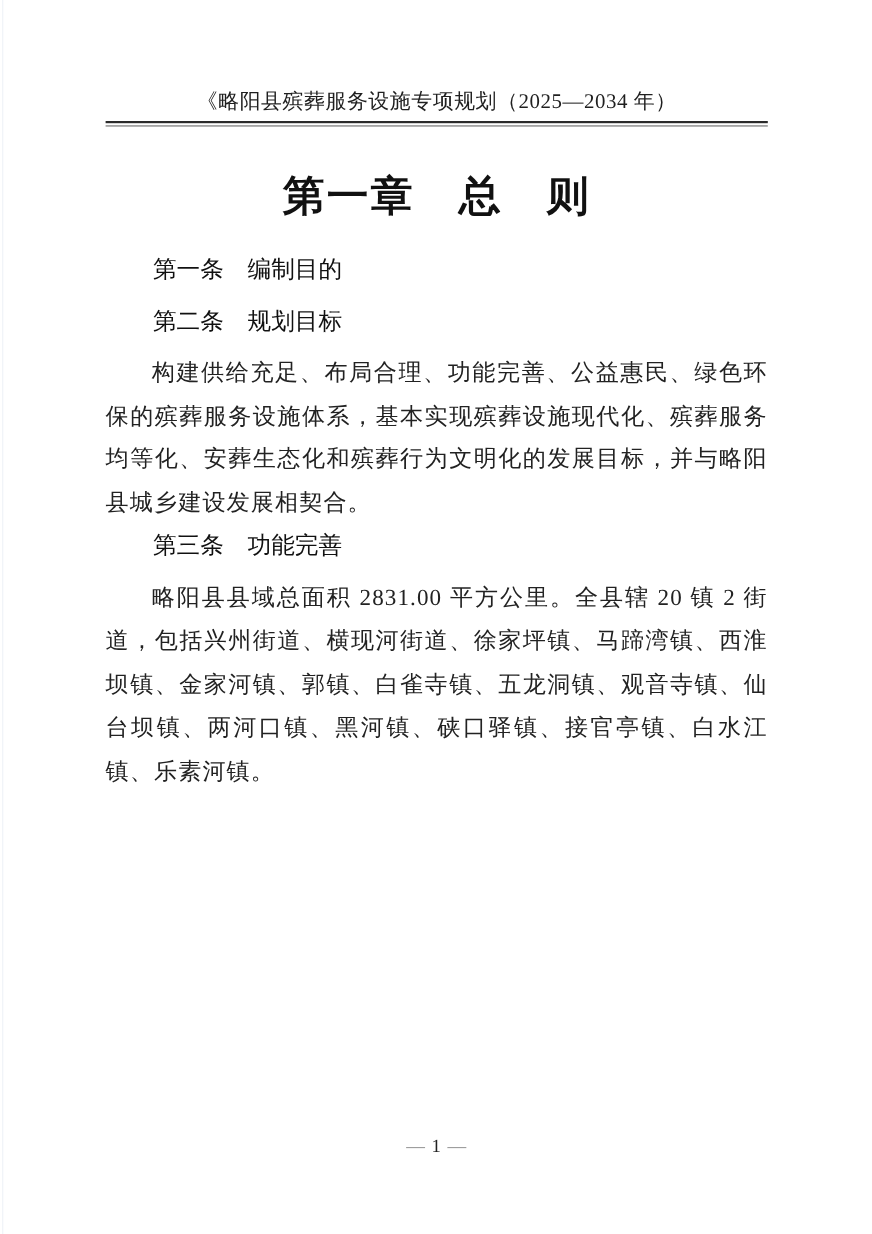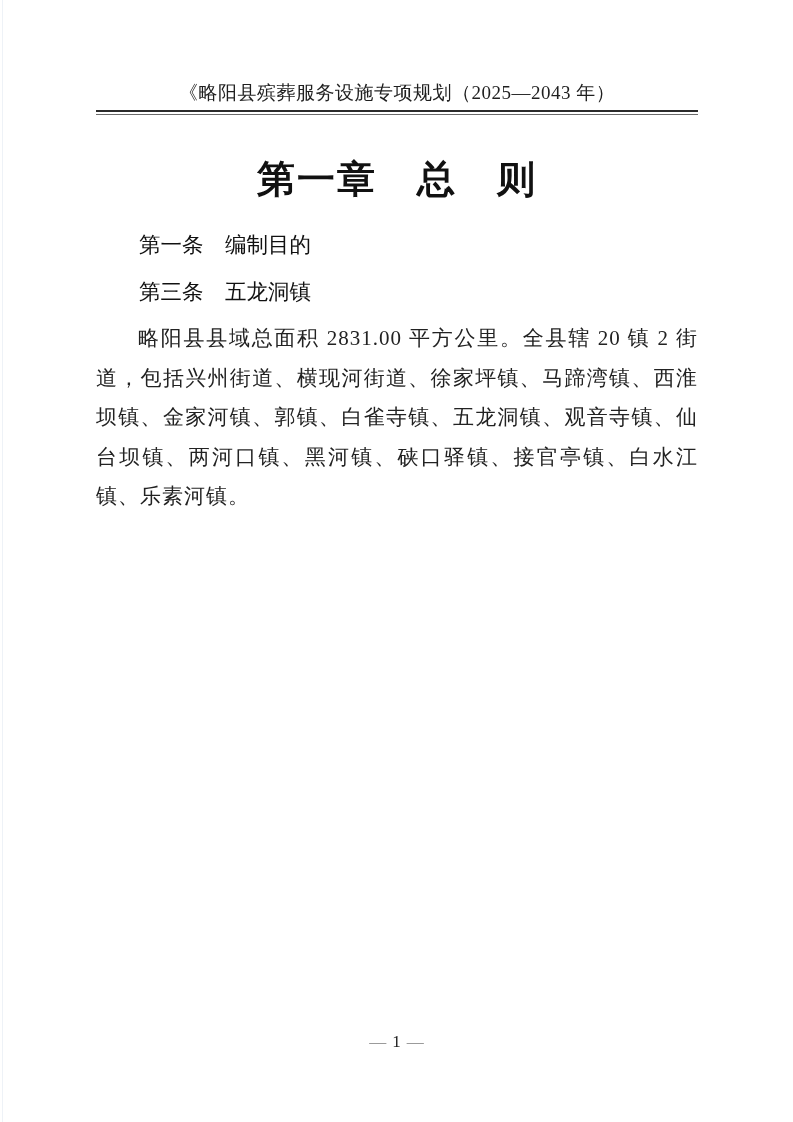--- a/index.html
+++ b/index.html
@@ -94,35 +94,39 @@
   }
 </style>
 </head>
 <body>
 
 <div class="page">
   <div class="edge-artifact"></div>
 
   <div class="content">
     <header class="doc-header">
-      <div class="header-title">《略阳县殡葬服务设施专项规划（2025—2043 年）</div>
+      <div class="header-title">《略阳县殡葬服务设施专项规划（2025—2034 年）</div>
       <div class="header-rule"></div>
     </header>
 
     <h1 class="chapter-title">第一章　总　则</h1>
 
     <main class="sections">
 
       <section>
         <h2 class="section-heading">第一条　编制目的</h2>
       </section>
 
+      <section>
+        <h2 class="section-heading">第二条　规划目标</h2>
+        <p class="para">构建供给充足、布局合理、功能完善、公益惠民、绿色环保的殡葬服务设施体系，基本实现殡葬设施现代化、殡葬服务均等化、安葬生态化和殡葬行为文明化的发展目标，并与略阳县城乡建设发展相契合。</p>
+      </section>
 
       <section>
-        <h2 class="section-heading">第三条　五龙洞镇</h2>
+        <h2 class="section-heading">第三条　功能完善</h2>
         <p class="para">略阳县县域总面积 2831.00 平方公里。全县辖 20 镇 2 街道，包括兴州街道、横现河街道、徐家坪镇、马蹄湾镇、西淮坝镇、金家河镇、郭镇、白雀寺镇、五龙洞镇、观音寺镇、仙台坝镇、两河口镇、黑河镇、硖口驿镇、接官亭镇、白水江镇、乐素河镇。</p>
       </section>
 
     </main>
   </div>
 
   <footer class="page-number">
     <span class="dash">—</span><span class="num">1</span><span class="dash">—</span>
   </footer>
 </div>

